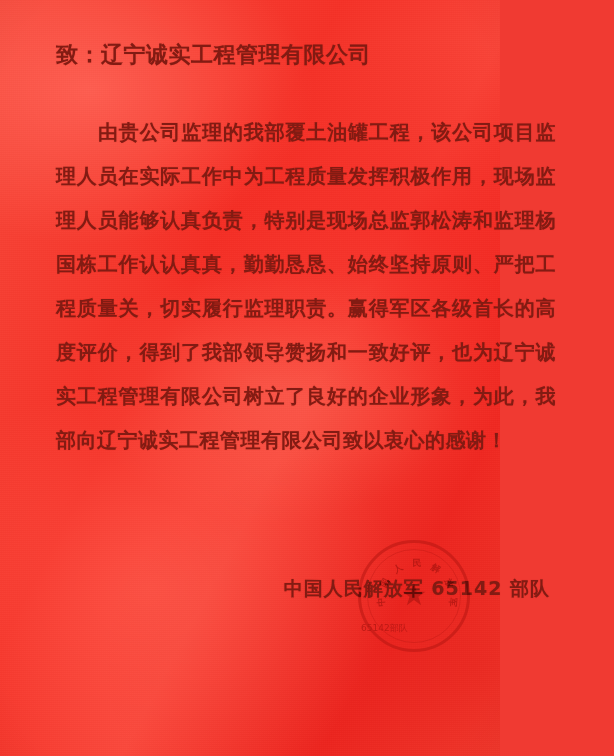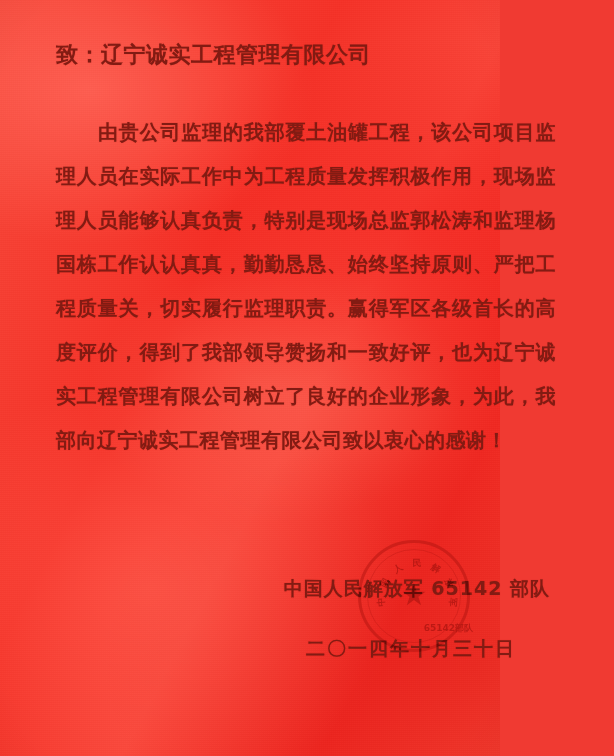--- a/index.html
+++ b/index.html
@@ -155,23 +155,23 @@
     left: 50%;
     top: 50%;
     transform-origin: 0 0;
     white-space: pre;
   }
   #seal-bottom-text {
     position: absolute;
     left: 0;
     bottom: 14px;
     width: 112px;
-    text-align: right;
+    text-align: left;
     font-size: 9px;
-    font-weight: 700;
+    font-weight: 400;
     color: rgba(160,20,16,0.88);
   }
 </style>
 </head>
 <body>
 
 <div id="sheet">
   <div id="grain"></div>
   <div id="vignette"></div>
 
@@ -191,17 +191,16 @@
           <span style="transform: rotate(31.6667deg) translate(-4.5px, -42px);">解</span>
           <span style="transform: rotate(63.3333deg) translate(-4.5px, -42px);">放</span>
           <span style="transform: rotate(95deg) translate(-4.5px, -42px);">军</span>
         </div>
       <div id="seal-star">★</div>
       <div id="seal-bottom-text">65142部队</div>
     </div>
 
     <div id="signature-block">
       <div class="letter-text" id="sign-unit">中国人民解放军 65142 部队</div>
-      <div class="letter-text" id="sign-date">二〇一四年十月三十日</div>
     </div>
 
   </div>
 </div>
 
 </body></html>

